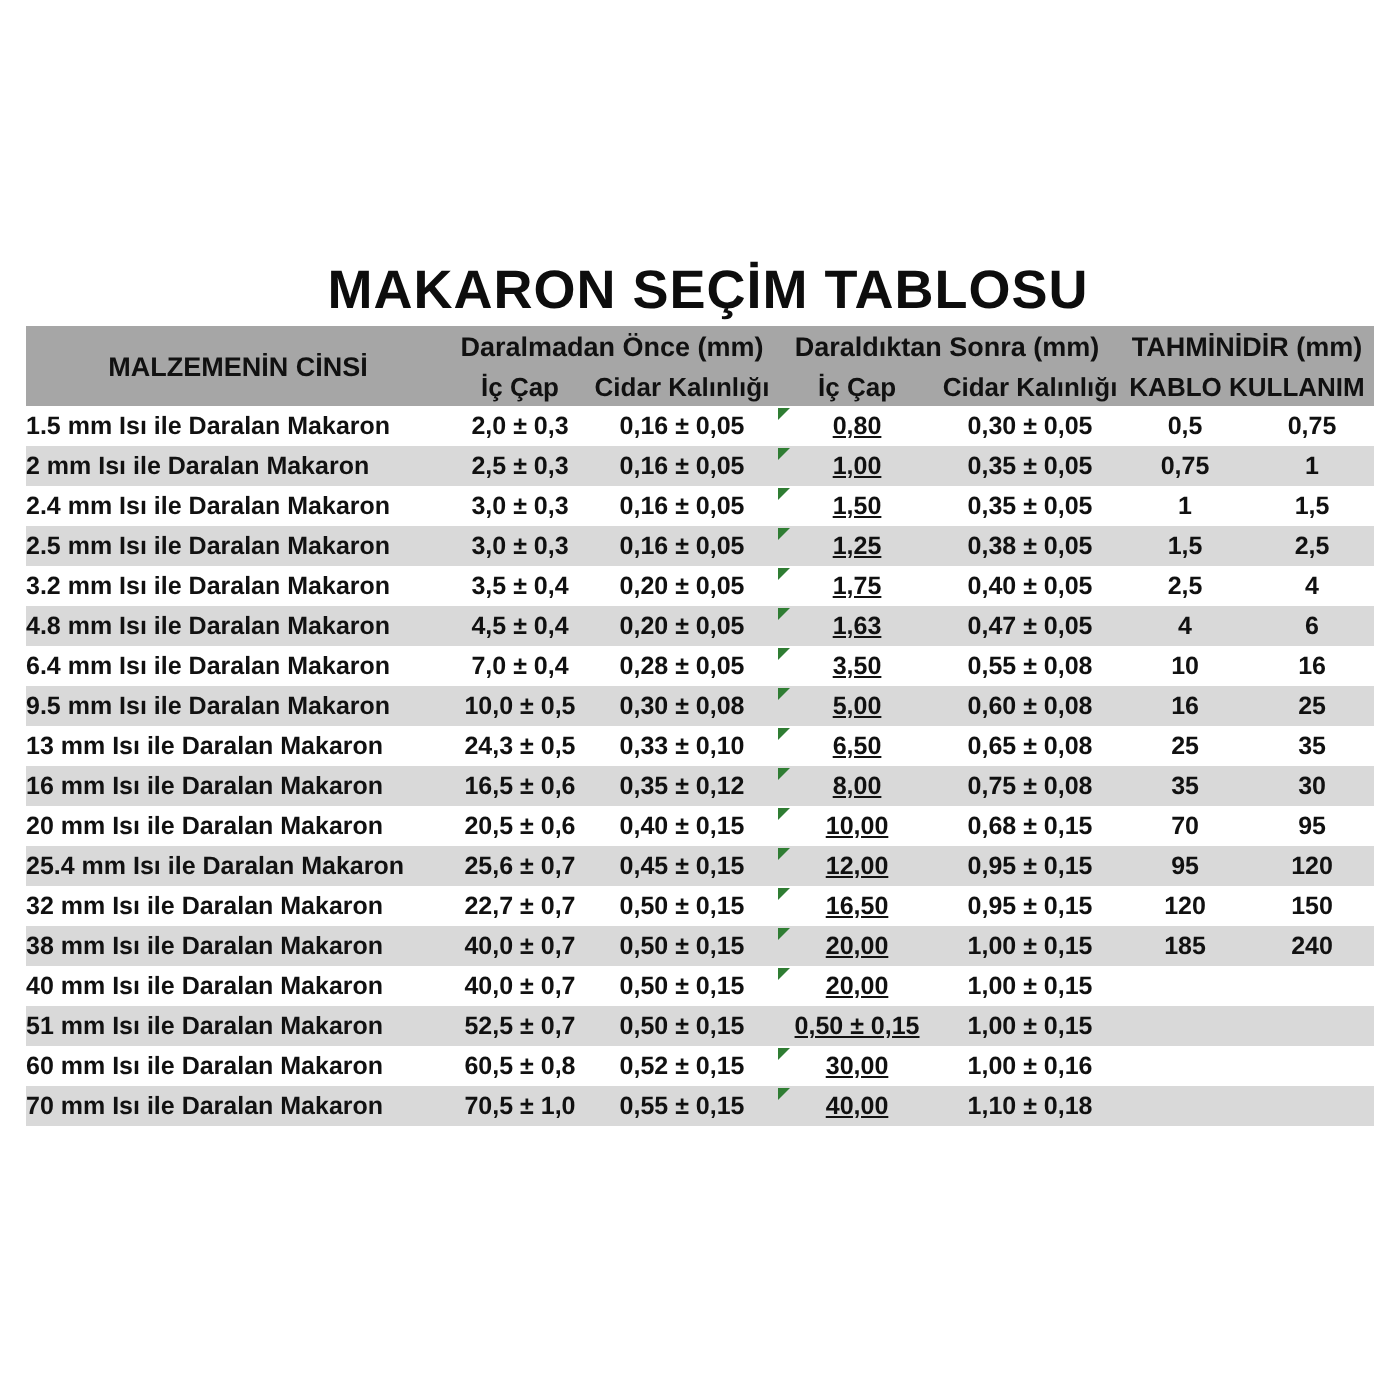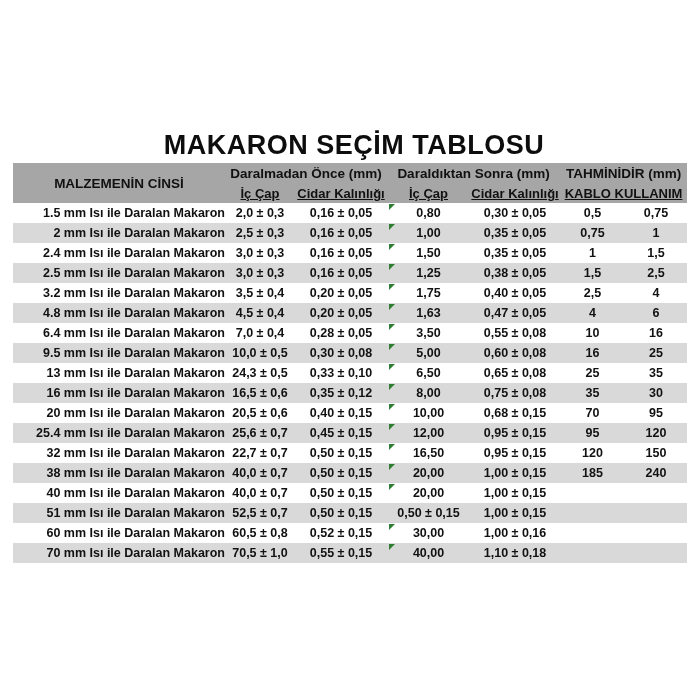--- a/index.html
+++ b/index.html
@@ -43,33 +43,33 @@
     font-weight: bold;
     white-space: nowrap;
     overflow: visible;
   }
   thead th {
     background: var(--header-bg, #a6a6a6);
     text-align: center;
     vertical-align: middle;
   }
   thead tr.group-row { height: 20px; padding-left: 12px; }
-  thead tr.sub-row   { height: 20px; text-decoration: underline; }
+  thead tr.sub-row   { height: 20px; }
   thead tr.group-row th { font-size: 13.5px; }
   thead tr.sub-row th   { font-size: 13px; }
   th.th-material { font-size: 13.5px; }
   tbody tr { height: 20px; }
   tbody tr:nth-child(even) td { background: var(--alt-bg, #d9d9d9); }
   tbody td { font-size: 12.5px; vertical-align: middle; }
   td.material {
-    text-align: right;
+    text-align: left;
     padding-left: 9px;
   }
   td.num { text-align: center; }
-  td.ic-after { position: relative; }
+  td.ic-after { position: relative; text-decoration: underline; }
   .indicator {
     position: absolute;
     top: 1px;
     left: 2px;
     width: 0;
     height: 0;
     border-top: 6px solid var(--indicator-color, #2f7d33);
     border-right: 6px solid transparent;
   }
 </style>

